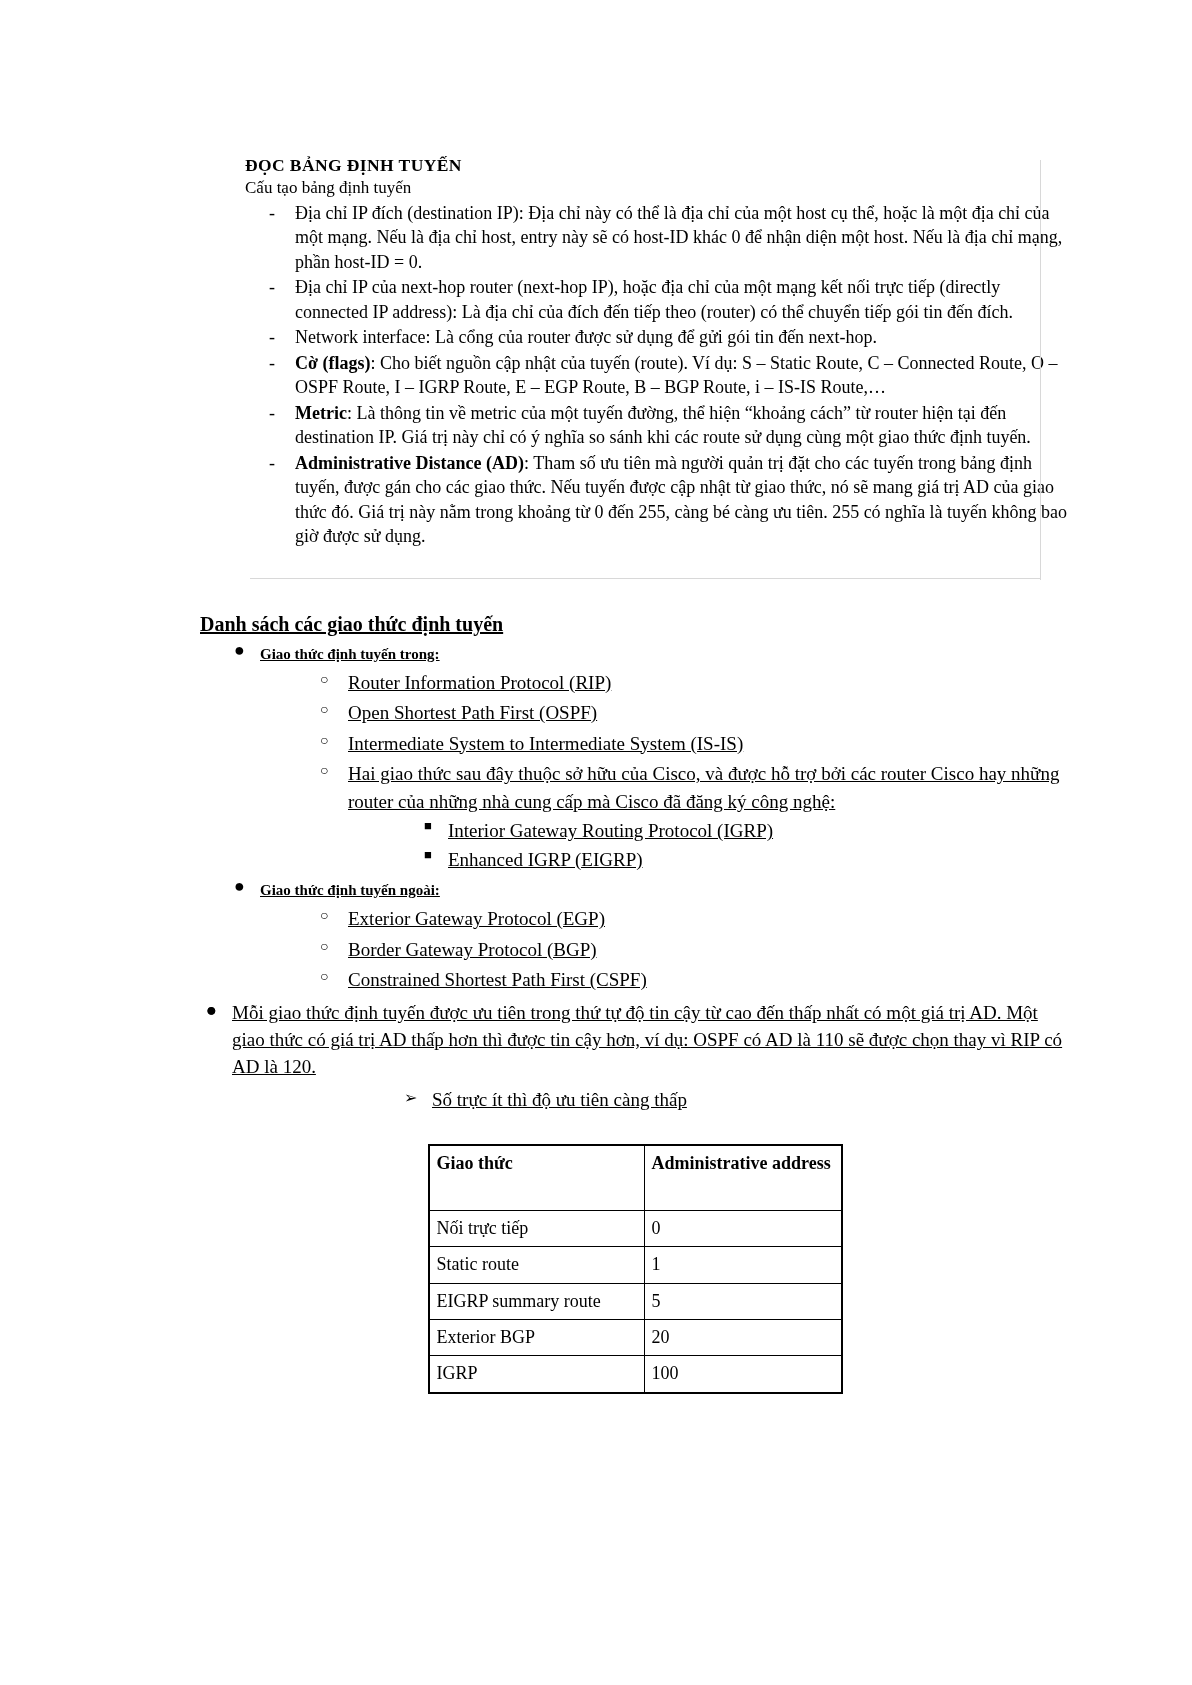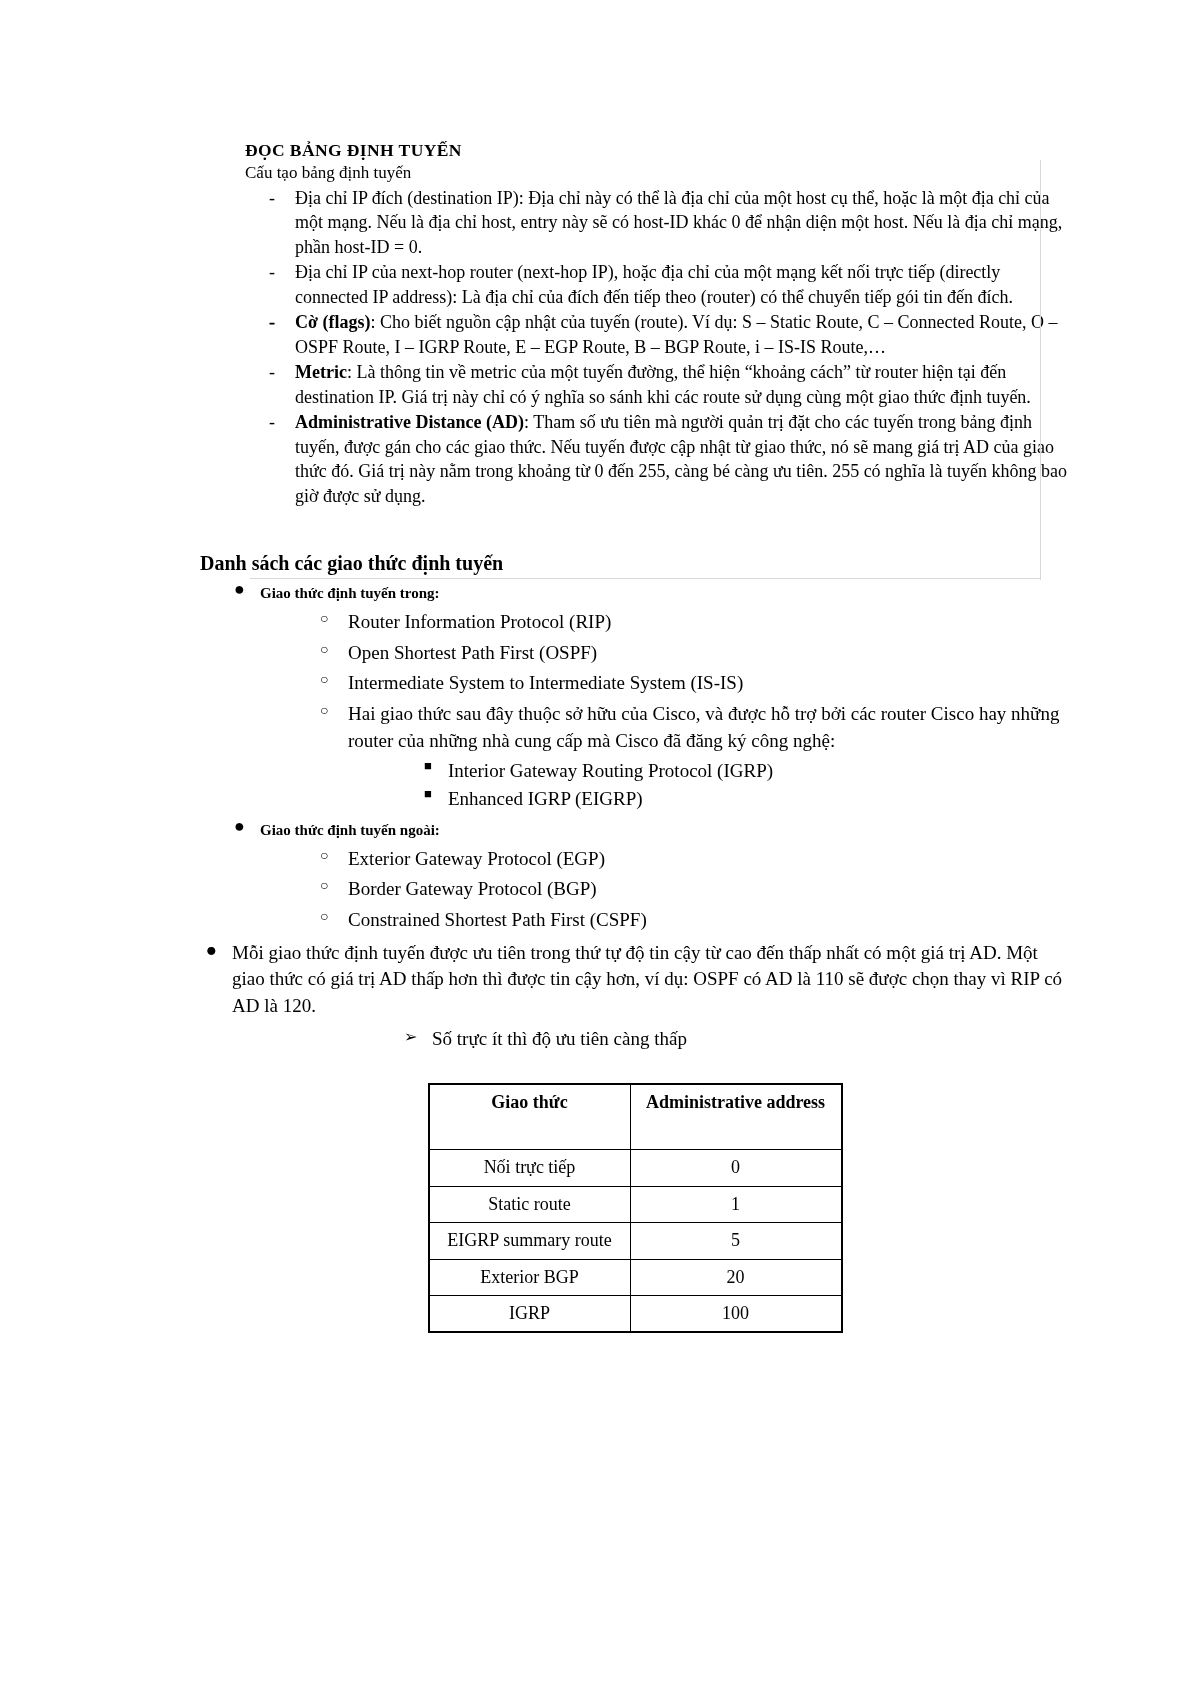--- a/index.html
+++ b/index.html
@@ -17,21 +17,21 @@
   }
   .page {
     position: relative;
     width: 1192px;
     height: 1685px;
     box-sizing: border-box;
   }
   .content {
     position: absolute;
     left: 200px;
-    top: 140px;
+    top: 155px;
     width: 870px;
   }
 
   
   .sect1 {
     padding-left: 45px;
   }
   .h-title {
     font-weight: bold;
     font-size: 17.5px;
@@ -64,21 +64,22 @@
   }
   ul.dash-list > li .dash {
     position: absolute;
     left: -26px;
     top: 0;
   }
   .bold { font-weight: bold; }
 
   
   .sect2 {
-    margin-top: 44px;
+    margin-top: 64px;
+    text-decoration: underline;
   }
   .h2 {
     font-weight: bold;
     font-size: 20px;
     margin: 0 0 4px 0;
   }
   ul.bullet-l1 {
     list-style: none;
     margin: 0;
     padding: 0 0 0 60px;
@@ -171,23 +172,23 @@
     justify-content: center;
   }
   table.ad-table {
     border-collapse: collapse;
     width: 415px;
     border: 2px solid #000;
     font-size: 18px;
   }
   table.ad-table td, table.ad-table th {
     border: 1px solid #000;
-    padding: 6px 0;
+    padding: 6px 7px;
     vertical-align: top;
-    text-align: center;
+    text-align: left;
     font-weight: normal;
     line-height: 1.3;
   }
   table.ad-table thead th {
     font-weight: bold;
     height: 52px;
   }
   table.ad-table td.col-left { width: 200px; }
 
   
@@ -211,20 +212,21 @@
         <li>
           <span class="dash">-</span>
           <span>Địa chỉ IP đích (destination IP): Địa chỉ này có thể là địa chỉ của một host cụ thể, hoặc là một địa chỉ của một mạng. Nếu là địa chỉ host, entry này sẽ có host-ID khác 0 để nhận diện một host. Nếu là địa chỉ mạng, phần host-ID = 0.</span>
         </li>
         <li>
           <span class="dash">-</span>
           <span>Địa chỉ IP của next-hop router (next-hop IP), hoặc địa chỉ của một mạng kết nối trực tiếp (directly connected IP address): Là địa chỉ của đích đến tiếp theo (router) có thể chuyển tiếp gói tin đến đích.</span>
         </li>
         <li>
           <span class="dash">-</span>
+          <span>Network interface: Là cổng của router được sử dụng để gửi gói tin đến next-hop.</span>
         </li>
         <li>
           <span class="dash">-</span>
           <span class="bold">Cờ (flags)</span><span>: Cho biết nguồn cập nhật của tuyến (route). Ví dụ: S – Static Route, C – Connected Route, O – OSPF Route, I – IGRP Route, E – EGP Route, B – BGP Route, i – IS-IS Route,…</span>
         </li>
         <li>
           <span class="dash">-</span>
           <span class="bold">Metric</span><span>: Là thông tin về metric của một tuyến đường, thể hiện “khoảng cách” từ router hiện tại đến destination IP. Giá trị này chỉ có ý nghĩa so sánh khi các route sử dụng cùng một giao thức định tuyến.</span>
         </li>
         <li>

